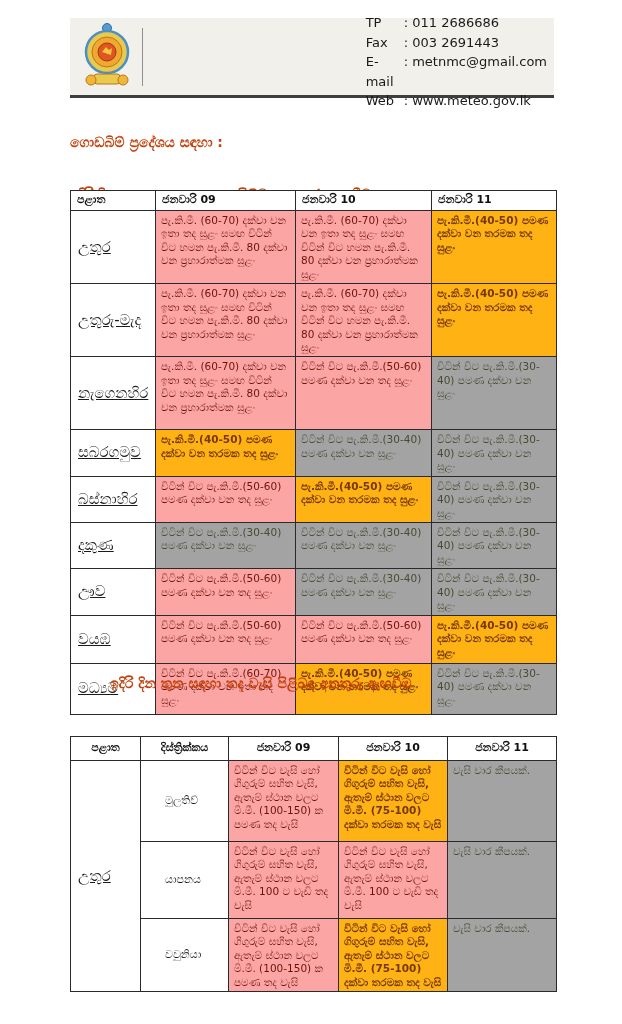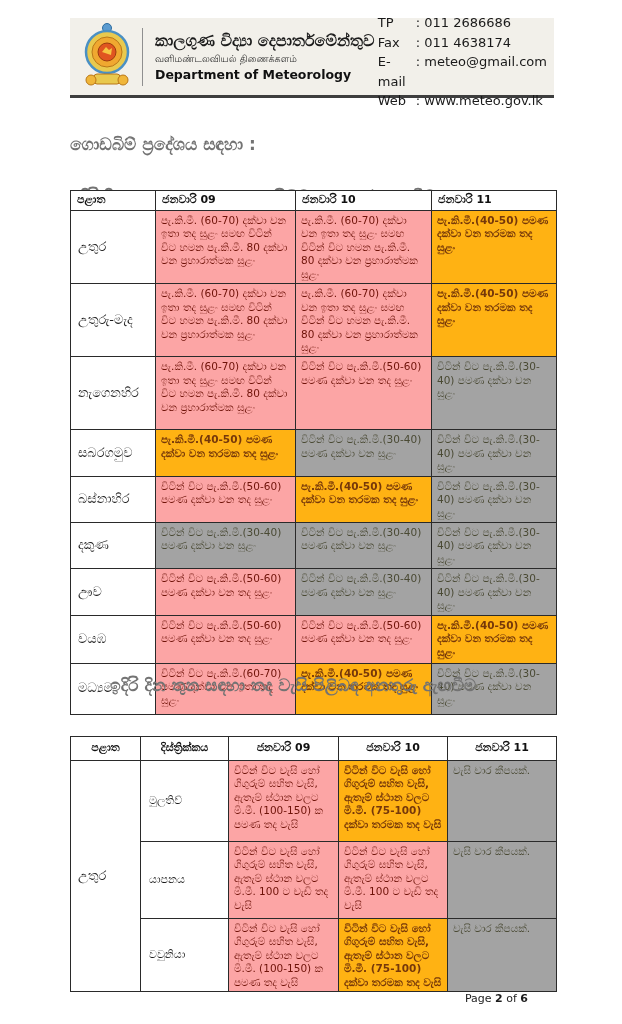--- a/index.html
+++ b/index.html
@@ -14,21 +14,21 @@
   .titles{flex:0 0 auto;display:flex;flex-direction:column;justify-content:center;line-height:1.25;}
   .title-si{font-size:16px;font-weight:bold;color:#1c1c1c;}
   .title-ta{font-size:9.5px;color:#333;margin:2px 0;}
   .title-en{font-size:12.5px;font-weight:bold;color:#111;}
   .contacts{margin-left:auto;padding-right:7px;font-size:13px;line-height:1.5;color:#1a1a1a;margin-top:11px;}
   .contact-row{display:flex;}
   .contact-label{width:38px;}
   .contact-value{white-space:nowrap;text-align:center;}
 
   
-  .heading{position:absolute;left:70px;width:486px;font-size:17px;font-weight:bold;color:#737373;}
+  .heading{position:absolute;left:70px;width:486px;font-size:14px;font-weight:bold;color:#c2410c;}
   #heading-land{top:134px;}
   #heading-wind{top:150px;margin-top:36px;}
   #heading-rain{top:675px;margin-left:40px;}
 
   
   table{border-collapse:collapse;table-layout:fixed;position:absolute;left:70px;background:#fff;}
   #wind-table{top:190px;width:486px;}
   #rain-table{top:736px;width:486px;}
   td{border:1px solid #2a2a2a;padding:2px 5px;font-size:10.5px;line-height:1.28;
      vertical-align:middle;word-wrap:break-word;overflow:hidden;}
@@ -45,22 +45,22 @@
   #wind-table tbody tr:nth-child(3){height:73px;}
   #wind-table tbody tr:nth-child(4){height:45px;}
   #wind-table tbody tr:nth-child(5){height:46px;}
   #wind-table tbody tr:nth-child(6){height:46px;}
   #wind-table tbody tr:nth-child(7){height:44px;}
   #wind-table tbody tr:nth-child(8){height:48px;}
   #wind-table tbody tr:nth-child(9){height:51px;}
   #rain-table tbody tr:nth-child(1){height:81px;}
   #rain-table tbody tr:nth-child(2){height:77px;}
   #rain-table tbody tr:nth-child(3){height:67px;}
-  td.province{background:#ffffff;color:#1a1a1a;font-size:13px;padding-left:7px;}
-  td.district{background:#ffffff;color:#1a1a1a;font-size:11px;padding-left:8px;border-radius:18px;}
+  td.province{background:#ffffff;color:#1a1a1a;font-size:15px;padding-left:7px;text-decoration:underline;}
+  td.district{background:#ffffff;color:#1a1a1a;font-size:11px;padding-left:24px;border-radius:18px;}
   td.warn.red{background:#fca5a5;color:#6e1208;}
   td.warn.orange{background:#ffb213;color:#76380a;font-weight:bold;}
   td.warn.yellow{background:#a3a3a3;color:#4a4a34;}
   td.warn{vertical-align:top;padding-top:3px;}
 
   
   .footer{position:absolute;left:70px;top:992px;width:486px;text-align:right;
     font-size:11px;color:#1c1c1c;padding-right:28px;box-sizing:border-box;}
   .footer b{font-weight:bold;}
 </style>
@@ -76,37 +76,32 @@
         <circle cx="25" cy="32" r="21" fill="#e9c94e" stroke="#4a90c4" stroke-width="2.5"></circle>
         <circle cx="25" cy="32" r="15" fill="#f0a830" stroke="#b97718" stroke-width="1"></circle>
         <circle cx="25" cy="32" r="9" fill="#e05520" stroke="#9c3a10" stroke-width="1"></circle>
         <path d="M20 32 l4 -5 l3 3 l3 -2 l-1 7 z" fill="#f6c542"></path>
         <rect x="12" y="54" width="26" height="10" rx="3" fill="#e9c94e" stroke="#b97718" stroke-width="1"></rect>
         <circle cx="9" cy="60" r="5" fill="#f0b63a" stroke="#b97718" stroke-width="1"></circle>
         <circle cx="41" cy="60" r="5" fill="#f0b63a" stroke="#b97718" stroke-width="1"></circle>
       </svg>
     </div>
     <div class="v-divider"></div>
-    <div class="titles">
-      <span class="title-si">කාලගුණ විද්‍යා දෙපාර්තමේන්තුව</span>
-      <span class="title-ta">வளிமண்டலவியல் திணைக்களம்</span>
-      <span class="title-en">Department of Meteorology</span>
-    </div>
     <div class="contacts">
       <div class="contact-row">
         <span class="contact-label">TP</span>
         <span class="contact-value">: 011 2686686</span>
       </div>
       <div class="contact-row">
         <span class="contact-label">Fax</span>
-        <span class="contact-value">: 011 4638174</span>
+        <span class="contact-value">: 003 2691443</span>
       </div>
       <div class="contact-row">
         <span class="contact-label">E-mail</span>
-        <span class="contact-value">: meteo@gmail.com</span>
+        <span class="contact-value">: metnmc@gmail.com</span>
       </div>
       <div class="contact-row">
         <span class="contact-label">Web</span>
         <span class="contact-value">: www.meteo.gov.lk</span>
       </div>
     </div>
   </div>
 
   <div class="heading" id="heading-land">ගොඩබිම් ප්‍රදේශය සඳහා :</div>
   <div class="heading" id="heading-wind">ඉදිරි දින තුන සඳහා තද සුළං පිළිබඳ අනතුරු ඇඟවීම.</div>
@@ -219,20 +214,14 @@
         </tr>
         <tr>
           <td class="district">වවුනියා</td>
           <td class="warn red">විටින් විට වැසි හෝ ගිගුරුම් සහිත වැසි, ඇතැම් ස්ථාන වලට මි.මී. (100-150) ක පමණ තද වැසි</td>
           <td class="warn orange">විටින් විට වැසි හෝ ගිගුරුම් සහිත වැසි, ඇතැම් ස්ථාන වලට මි.මී. (75-100) දක්වා තරමක තද වැසි</td>
           <td class="warn yellow">වැසි වාර කීපයක්.</td>
         </tr>
       </tbody>
   </table>
 
-  <div class="footer">
-    <span>Page</span>
-    <b>2</b>
-    <span>of</span>
-    <b>6</b>
-  </div>
 
 </div>
 
 </body></html>

